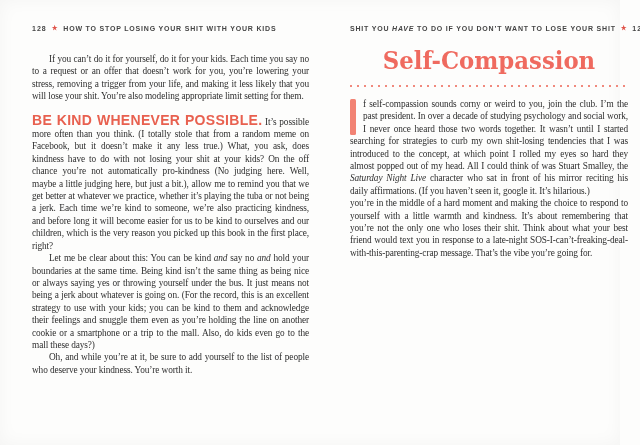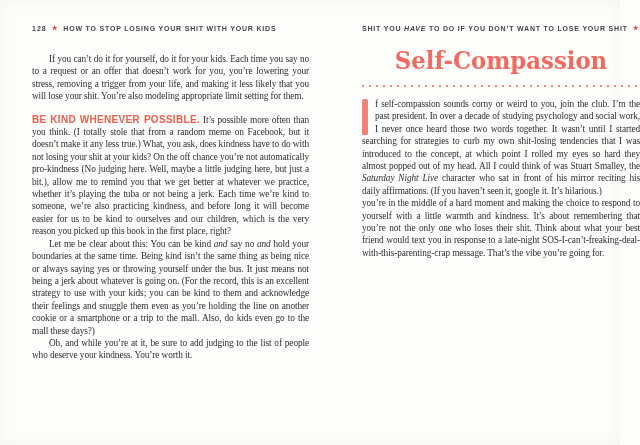--- a/index.html
+++ b/index.html
@@ -8,21 +8,21 @@
     background: #fdfdfc;
     font-family: "Liberation Serif", serif;
   }
   .spread {
     position: relative; width: 620px; height: 445px;
     background: #fdfdfc;
     box-shadow: inset 0 0 18px rgba(0,0,0,0.04);
   }
   .page { position: absolute; top: 25px; }
   .page-left  { left: 32px;  width: 277px; }
-  .page-right { left: 350px; width: 278px; margin-left: 12px; }
+  .page-right { left: 350px; width: 278px; }
 
   .running-head {
     font-family: "Liberation Sans", sans-serif;
     font-size: 7px; font-weight: 700; letter-spacing: 0.8px;
     color: #454545; white-space: nowrap;
   }
   .page-right .running-head { text-align: right; }
   .rh-star { color: #e0544a; font-size: 6.5px; margin: 0 5px; position: relative; top: -1px; }
   .rh-num { letter-spacing: 1px; }
   .rh-italic { font-style: italic; }
@@ -31,21 +31,21 @@
     margin-top: 20px;
     font-size: 9.3px; line-height: 12.4px; letter-spacing: -0.1px;
     color: #2e2e2e; text-align: justify;
   }
   p { margin: 0; }
   .indent { text-indent: 17px; }
   .gap-top { margin-top: 11px; }
 
   .lead-in {
     font-family: "Liberation Sans", sans-serif;
-    font-weight: 700; font-size: 10px; letter-spacing: 0.3px;
+    font-weight: 700; font-size: 14px; letter-spacing: 0.3px;
     color: #e8604f;
   }
 
   .chapter-title {
     font-family: "DejaVu Serif", serif;
     font-weight: 700; font-size: 24px; line-height: 30px;
     color: #ef6a5f; text-align: center;
     margin: 13px 0 0 0;
     transform: scaleX(0.95); transform-origin: center;
   }
@@ -84,21 +84,21 @@
       <span class="rh-num">128</span><span class="rh-star">★</span><span>HOW TO STOP LOSING YOUR SHIT WITH YOUR KIDS</span>
     </div>
 
     <div class="body-copy">
       <p class="indent">If you can’t do it for yourself, do it for your kids. Each time you say no to a request or an offer that doesn’t work for you, you’re lowering your stress, removing a trigger from your life, and making it less likely that you will lose your shit. You’re also modeling appropriate limit setting for them.</p>
 
       <p class="gap-top"><span class="lead-in">BE KIND WHENEVER POSSIBLE.</span><span> It’s possible more often than you think. (I totally stole that from a random meme on Facebook, but it doesn’t make it any less true.) What, you ask, does kindness have to do with not losing your shit at your kids? On the off chance you’re not automatically pro-kindness (No judging here. Well, maybe a little judging here, but just a bit.), allow me to remind you that we get better at whatever we practice, whether it’s playing the tuba or not being a jerk. Each time we’re kind to someone, we’re also practicing kindness, and before long it will become easier for us to be kind to ourselves and our children, which is the very reason you picked up this book in the first place, right?</span></p>
 
       <p class="indent"><span>Let me be clear about this: You can be kind </span><i>and</i><span> say no </span><i>and</i><span> hold your boundaries at the same time. Being kind isn’t the same thing as being nice or always saying yes or throwing yourself under the bus. It just means not being a jerk about whatever is going on. (For the record, this is an excellent strategy to use with your kids; you can be kind to them and acknowledge their feelings and snuggle them even as you’re holding the line on another cookie or a smartphone or a trip to the mall. Also, do kids even go to the mall these days?)</span></p>
 
-      <p class="indent">Oh, and while you’re at it, be sure to add judging to the list of people who deserve your kindness. You’re worth it.</p>
+      <p class="indent">Oh, and while you’re at it, be sure to add yourself to the list of people who deserve your kindness. You’re worth it.</p>
     </div>
   </div>
 
   <div class="page page-right">
     <div class="running-head">
       <span>SHIT YOU </span><span class="rh-italic">HAVE</span><span> TO DO IF YOU DON’T WANT TO LOSE YOUR SHIT</span><span class="rh-star">★</span><span class="rh-num">129</span>
     </div>
 
     <h1 class="chapter-title">Self-Compassion</h1>
     <div class="dotted-rule"></div>

